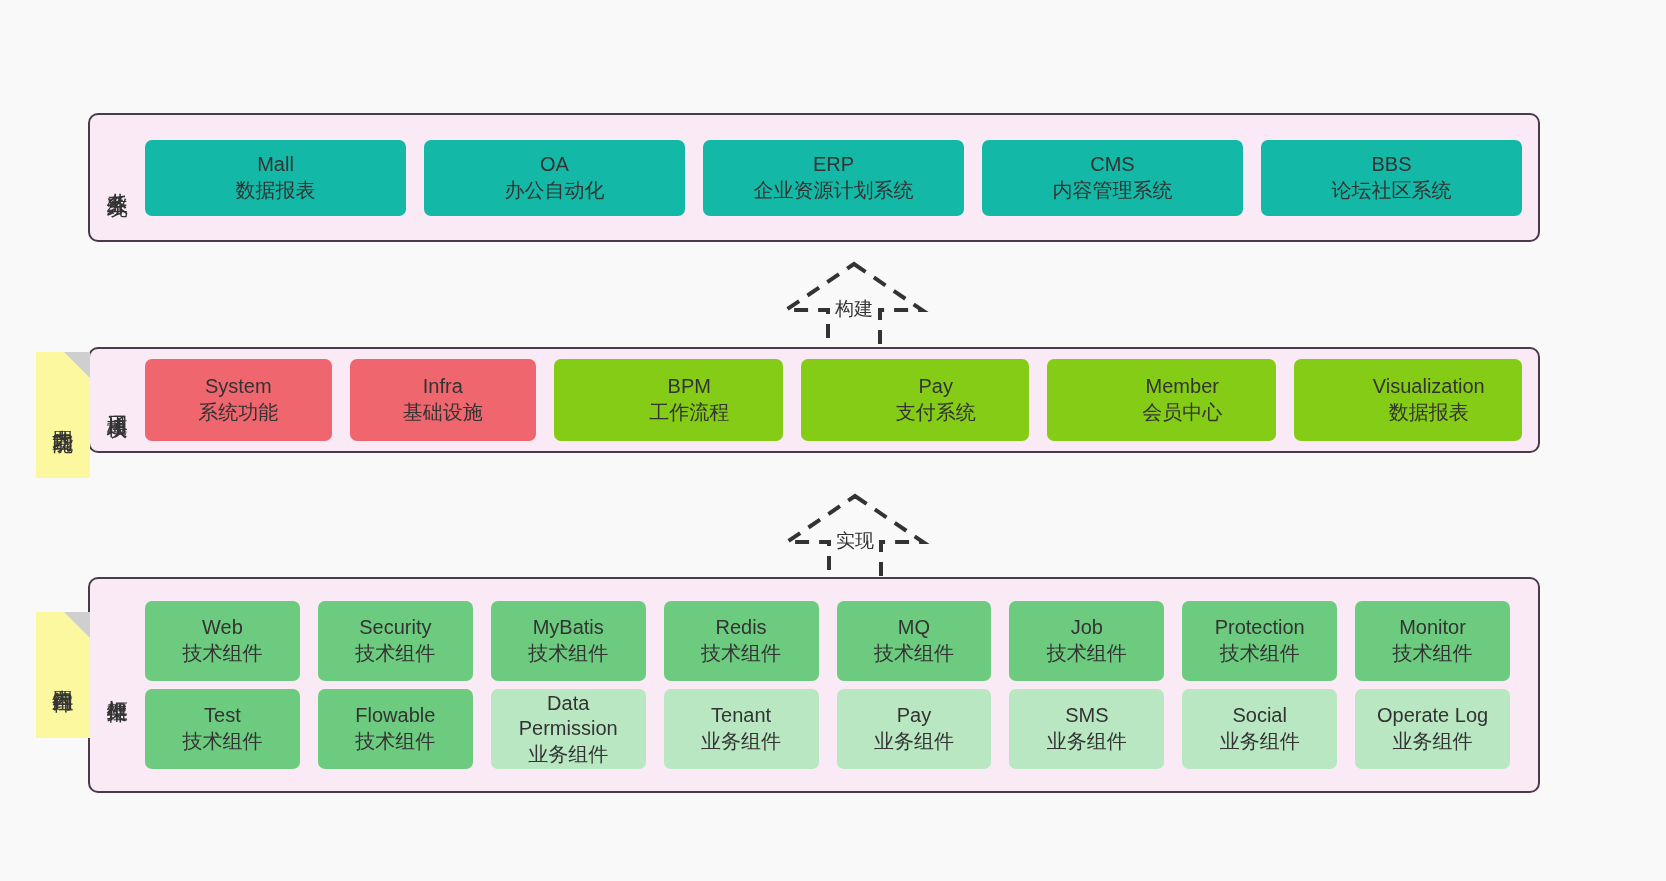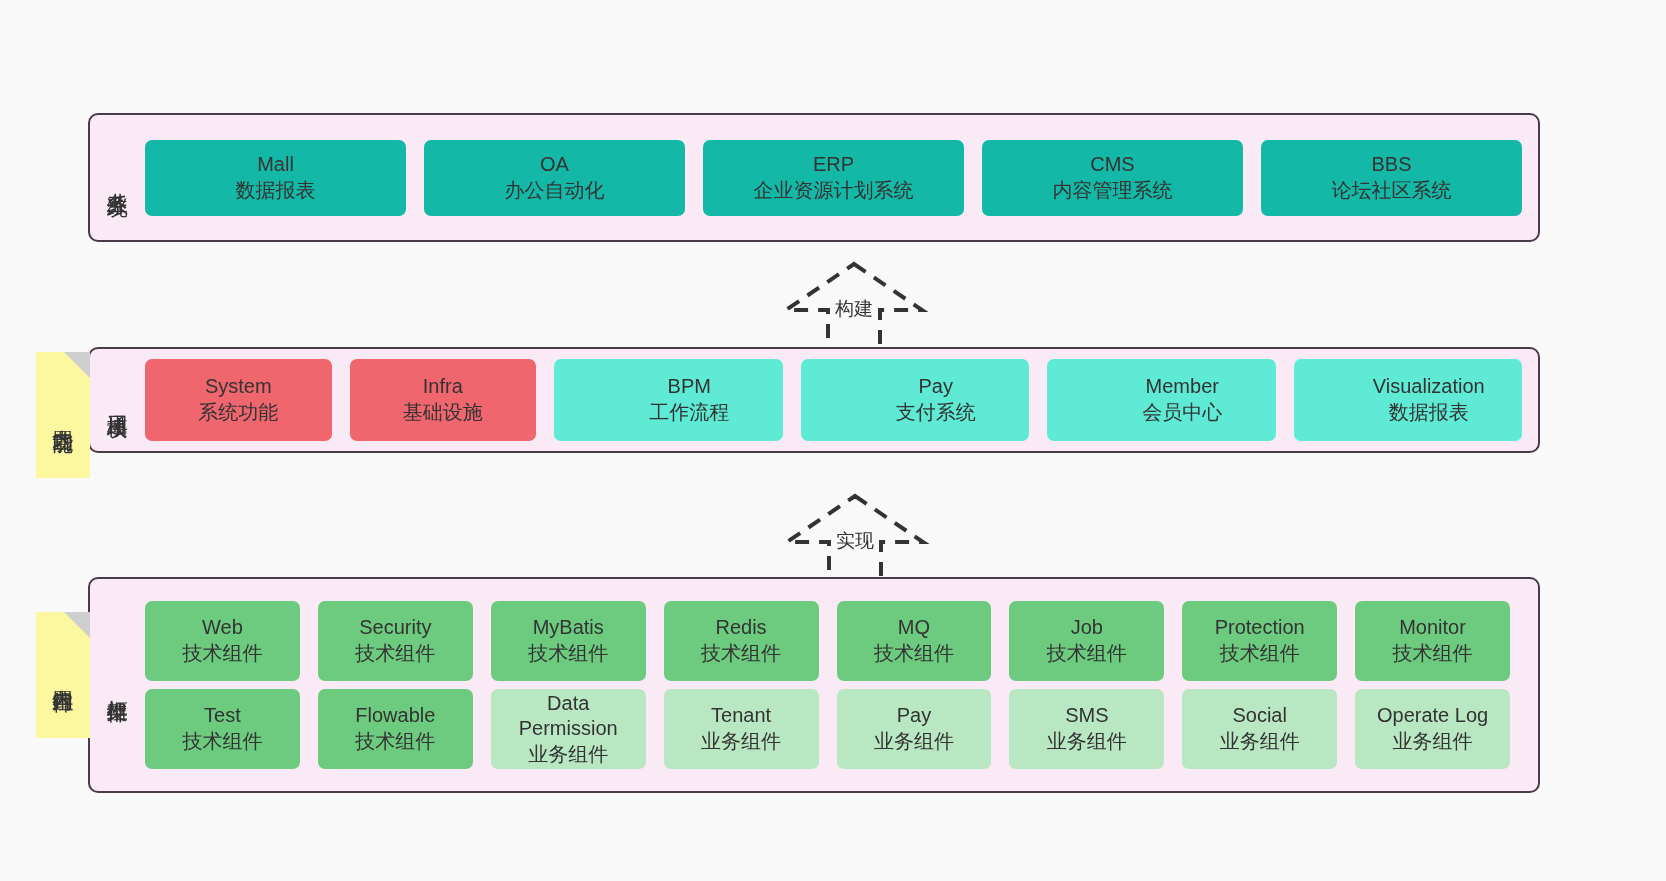--- a/index.html
+++ b/index.html
@@ -91,21 +91,21 @@
 
   
   #layer-modules {
     left: 88px;
     top: 347px;
     width: 1452px;
     height: 106px;
   }
   #layer-modules .cell { height: 82px; }
   .c-red  { background: #f0666e; }
-  .c-pink { background: #5eead4; padding-left: 48px; }
+  .c-pink { background: #84cc16; padding-left: 48px; }
 
   
   #layer-framework {
     left: 88px;
     top: 577px;
     width: 1452px;
     height: 216px;
   }
   #layer-framework .layer-body { gap: 8px; padding-right: 28px; }
   #layer-framework .cell { height: 80px; }

